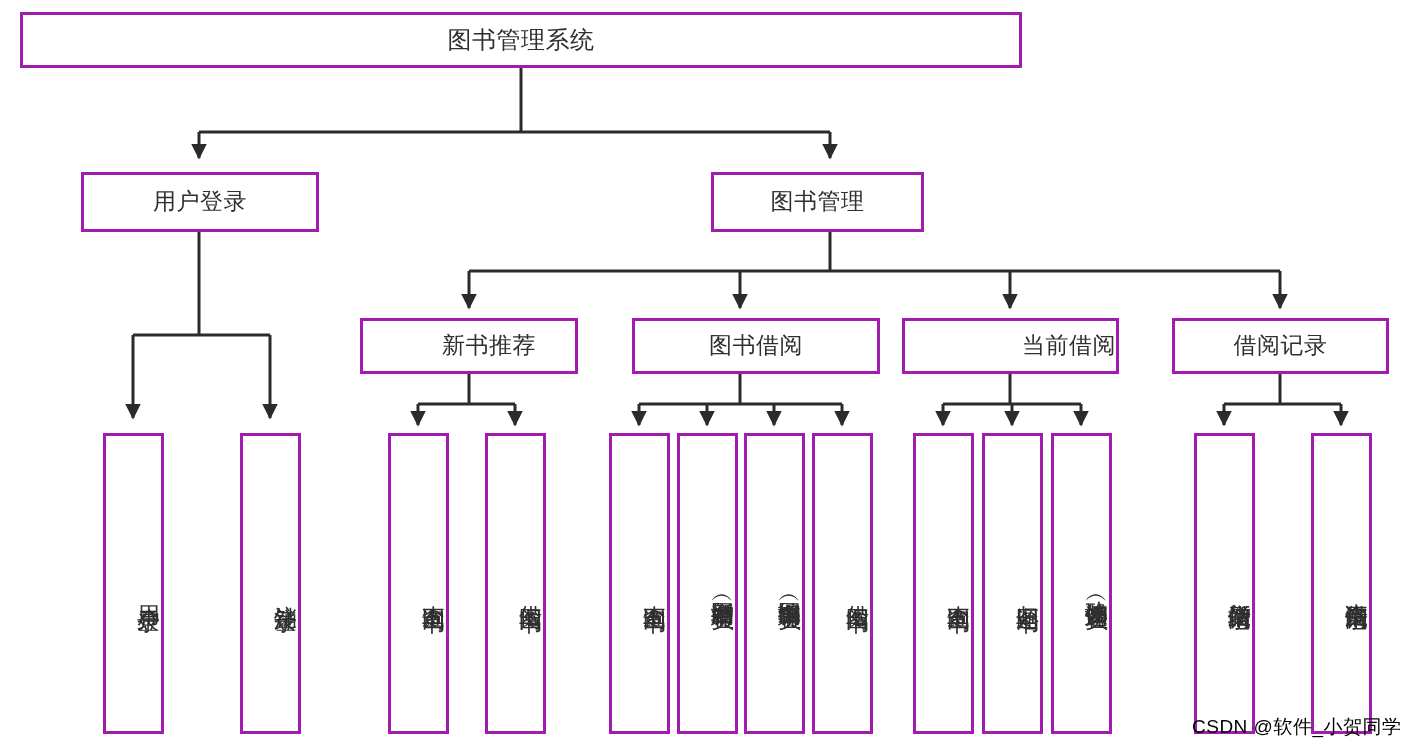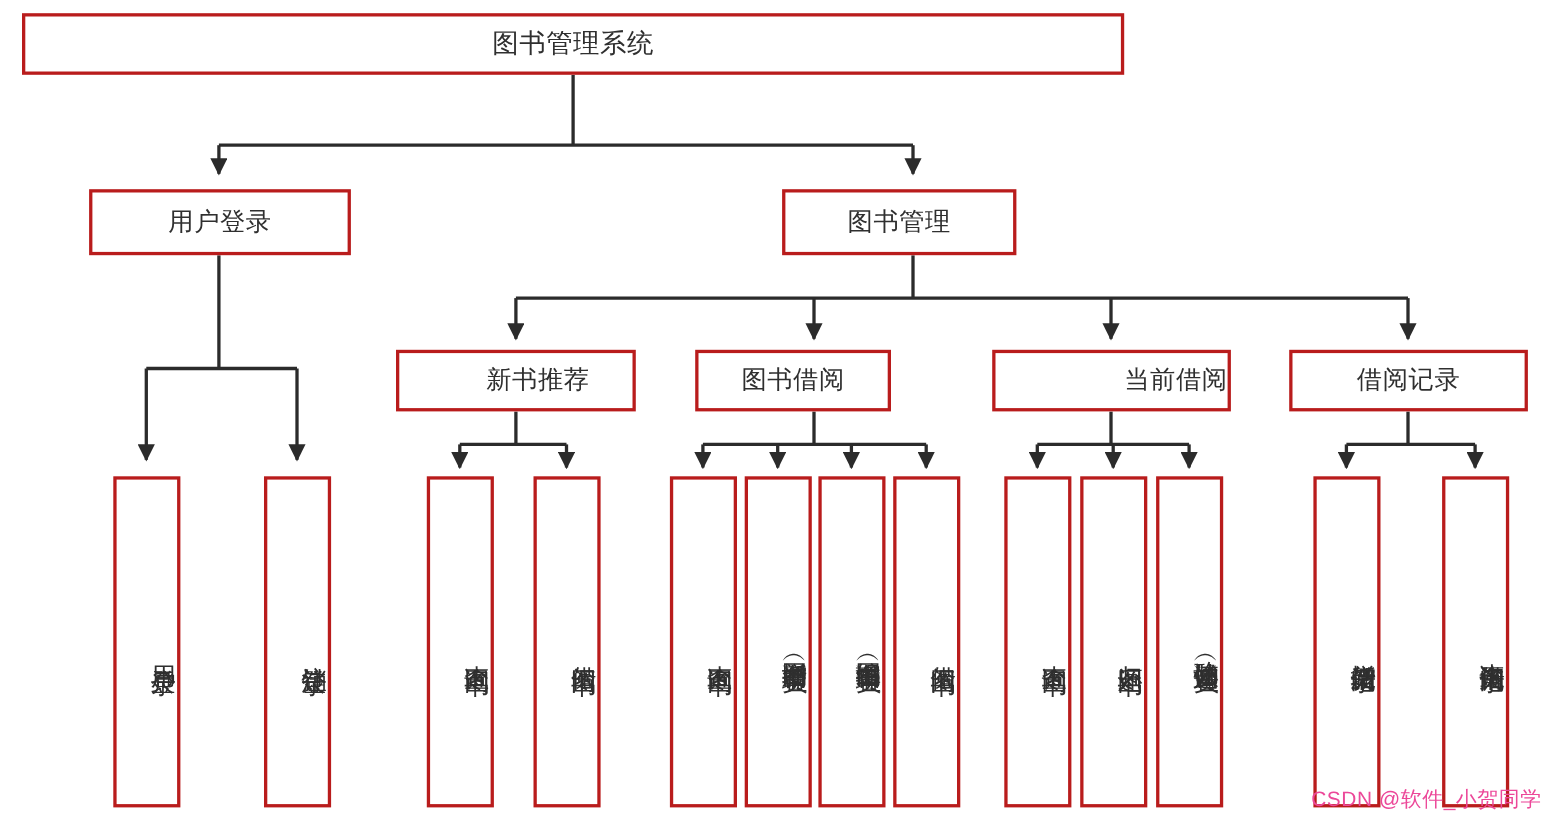--- a/index.html
+++ b/index.html
@@ -22,21 +22,21 @@
     position: absolute;
     left: 0;
     top: 0;
     width: 1405px;
     height: 747px;
     pointer-events: none;
   }
   .node {
     position: absolute;
     box-sizing: border-box;
-    border: 3px solid #b91c1c;
+    border: 3px solid #a21caf;
     background: #ffffff;
     display: flex;
     align-items: center;
     justify-content: center;
     color: #2f2f2f;
     letter-spacing: 0.5px;
   }
   .node.horizontal {
     font-size: 23px;
     line-height: 1.1;
@@ -54,21 +54,21 @@
     justify-content: center;
     padding-top: 14px;
     letter-spacing: 2px;
   }
   .node.vertical.tall {
     padding-top: 8px;
     letter-spacing: 1px;
   }
   .watermark {
     position: absolute;
-    color: #ec4899;
+    color: #000000;
     font-size: 19px;
     white-space: nowrap;
     letter-spacing: 0.5px;
   }
 </style>
 </head>
 <body>
 
 <div id="canvas">
 
@@ -129,21 +129,21 @@
   <div class="node horizontal" style="left:81px; top:172px; width:238px; height:60px;">
     <span>用户登录</span>
   </div>
   <div class="node horizontal" style="left:711px; top:172px; width:213px; height:60px;">
     <span>图书管理</span>
   </div>
 
   <div class="node horizontal" style="left:360px; top:318px; width:218px; height:56px;padding-left:40px;">
     <span>新书推荐</span>
   </div>
-  <div class="node horizontal" style="left:632px; top:318px; width:178px; height:56px;justify-content:center;">
+  <div class="node horizontal" style="left:632px; top:318px; width:248px; height:56px;justify-content:center;">
     <span>图书借阅</span>
   </div>
   <div class="node horizontal" style="left:902px; top:318px; width:217px; height:56px;justify-content:flex-end;">
     <span>当前借阅</span>
   </div>
   <div class="node horizontal" style="left:1172px; top:318px; width:217px; height:56px;">
     <span>借阅记录</span>
   </div>
 
   <div class="node vertical" style="left:103px; top:433px; width:61px; height:301px;">

